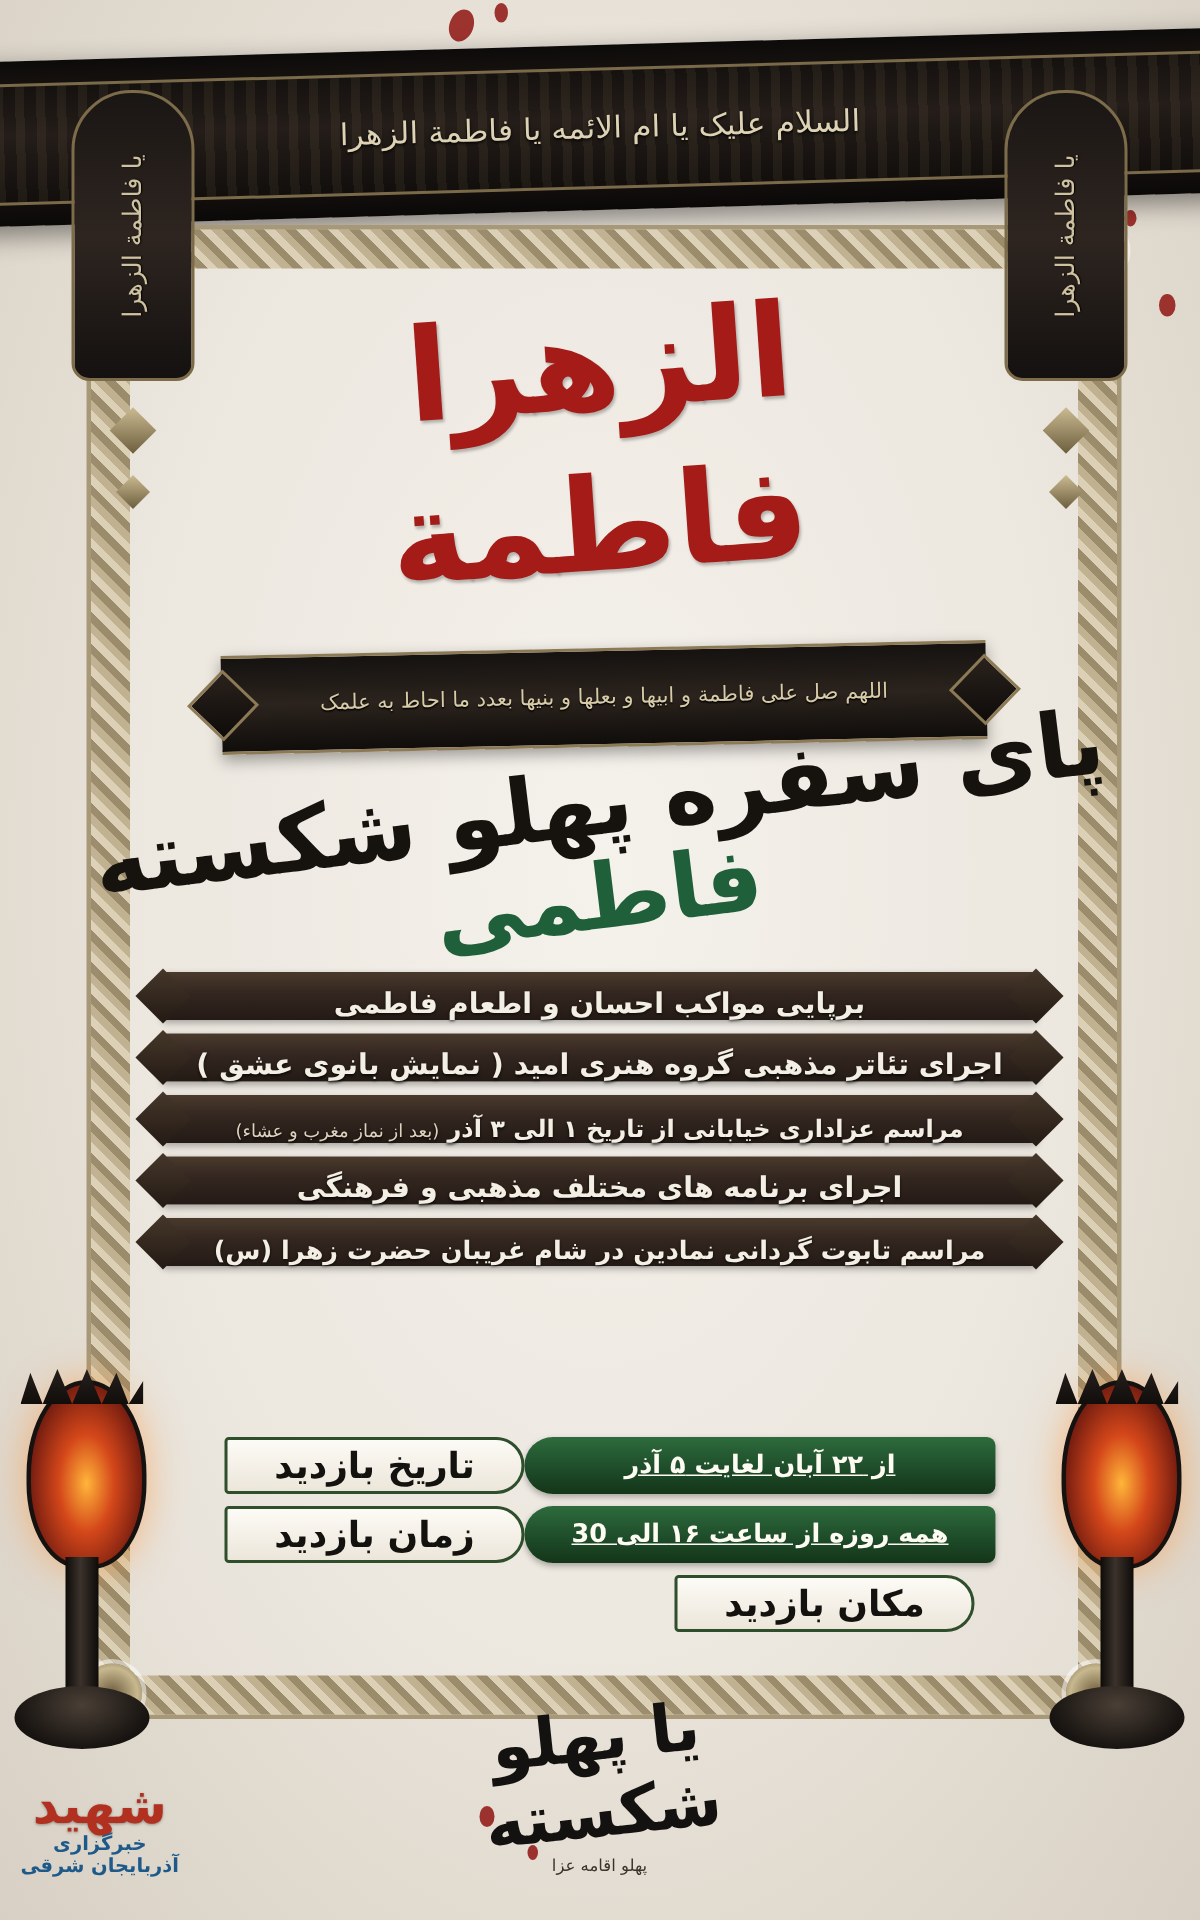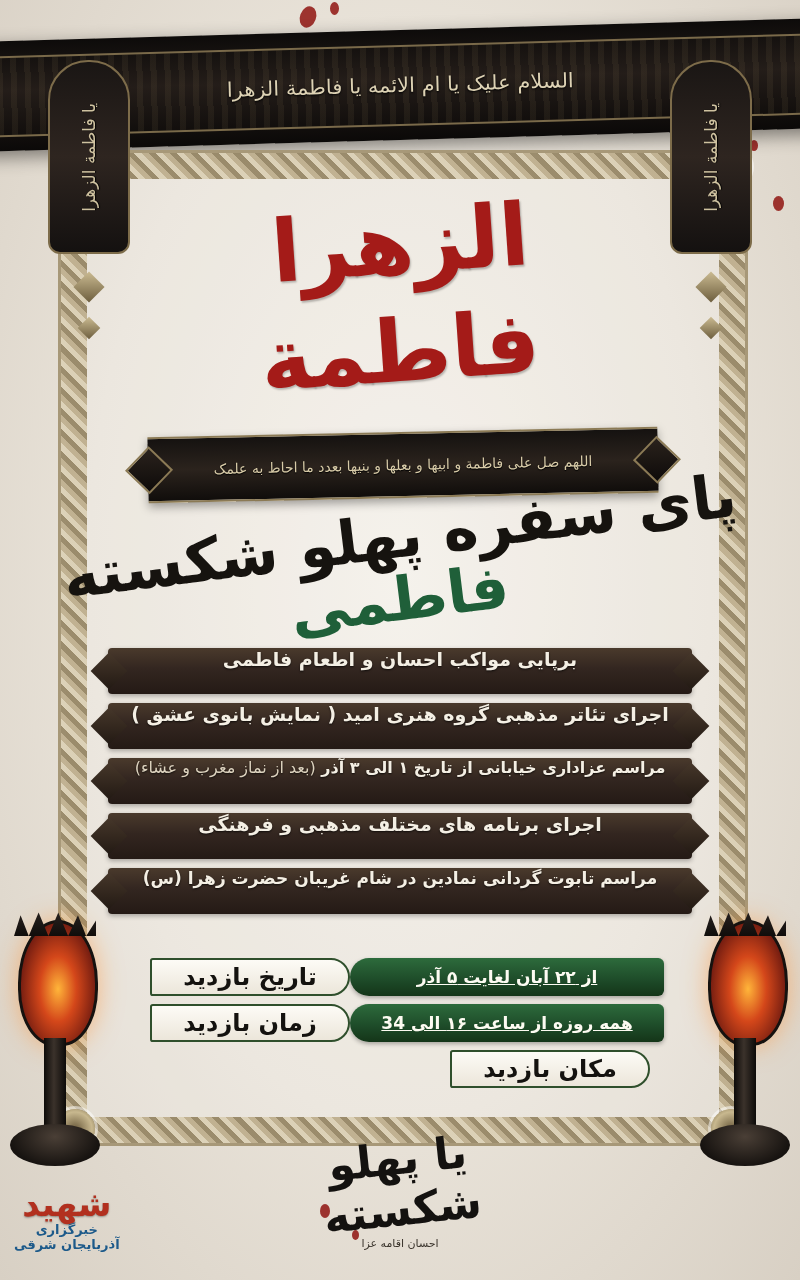--- a/index.html
+++ b/index.html
@@ -198,26 +198,26 @@
 
   
   .programs {
     position: absolute;
     top: 648px;
     left: 108px;
     width: 584px;
   }
   .program-row {
     position: relative;
-    height: 46px;
+    height: 32px;
     margin-bottom: 9px;
     background: linear-gradient(180deg, #4a3a2c 0%, #332620 45%, #241a15 100%);
     border-radius: 4px;
     display: flex;
-    align-items: flex-start;
+    align-items: flex-end;
     justify-content: center;
     box-shadow: 0 2px 5px rgba(0,0,0,0.3);
   }
   .program-row::before, .program-row::after {
     content: "";
     position: absolute;
     top: 50%;
     width: 26px; height: 26px;
     transform: translateY(-50%) rotate(45deg);
     background: linear-gradient(135deg, #46372a, #231a14);
@@ -225,21 +225,21 @@
   .program-row::before { left: -12px; }
   .program-row::after  { right: -12px; }
   .program-text {
     color: #f4efe4;
     font-size: 19px;
     font-weight: bold;
     white-space: nowrap;
     text-shadow: 0 1px 2px rgba(0,0,0,0.7);
   }
   .program-text .small {
-    font-size: 16px;
+    font-size: 12px;
     font-weight: normal;
     color: #ddd3bf;
   }
   .program-row.r3 .program-text { font-size: 16px; }
   .program-row.r4 .program-text { font-size: 17px; }
 
   
   .info-block {
     position: absolute;
     top: 958px;
@@ -459,21 +459,21 @@
       <div class="program-text">مراسم تابوت گردانی نمادین در شام غریبان حضرت زهرا (س)</div>
     </div>
   </div>
 
   <div class="info-block">
     <div class="info-row">
       <div class="info-value">از ۲۲ آبان لغایت ۵ آذر</div>
       <div class="info-label">تاریخ بازدید</div>
     </div>
     <div class="info-row">
-      <div class="info-value">همه روزه از ساعت ۱۶ الی 34</div>
+      <div class="info-value">همه روزه از ساعت ۱۶ الی 30</div>
       <div class="info-label">زمان بازدید</div>
     </div>
     <div class="info-row">
       <div class="info-label">مکان بازدید</div>
     </div>
   </div>
 
   <div class="candle left">
     <div class="candle-glass"></div>
     <div class="candle-crown"></div>
@@ -482,21 +482,21 @@
   </div>
   <div class="candle right">
     <div class="candle-glass"></div>
     <div class="candle-crown"></div>
     <div class="candle-stem"></div>
     <div class="candle-base"></div>
   </div>
 
   <div class="bottom-stamp">
     <div class="bottom-stamp-script">یا پهلو شکسته</div>
-    <div class="bottom-stamp-sub">احسان اقامه عزا</div>
+    <div class="bottom-stamp-sub">پهلو اقامه عزا</div>
   </div>
 
   <div class="watermark">
     <div class="wm-main">شهید</div>
     <div class="wm-sub1">خبرگزاری</div>
     <div class="wm-sub2">آذربایجان شرقی</div>
   </div>
 
 </div>
 

